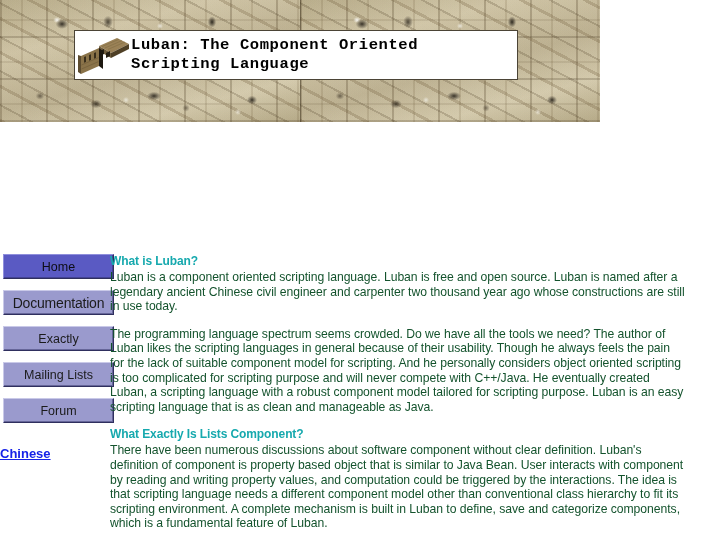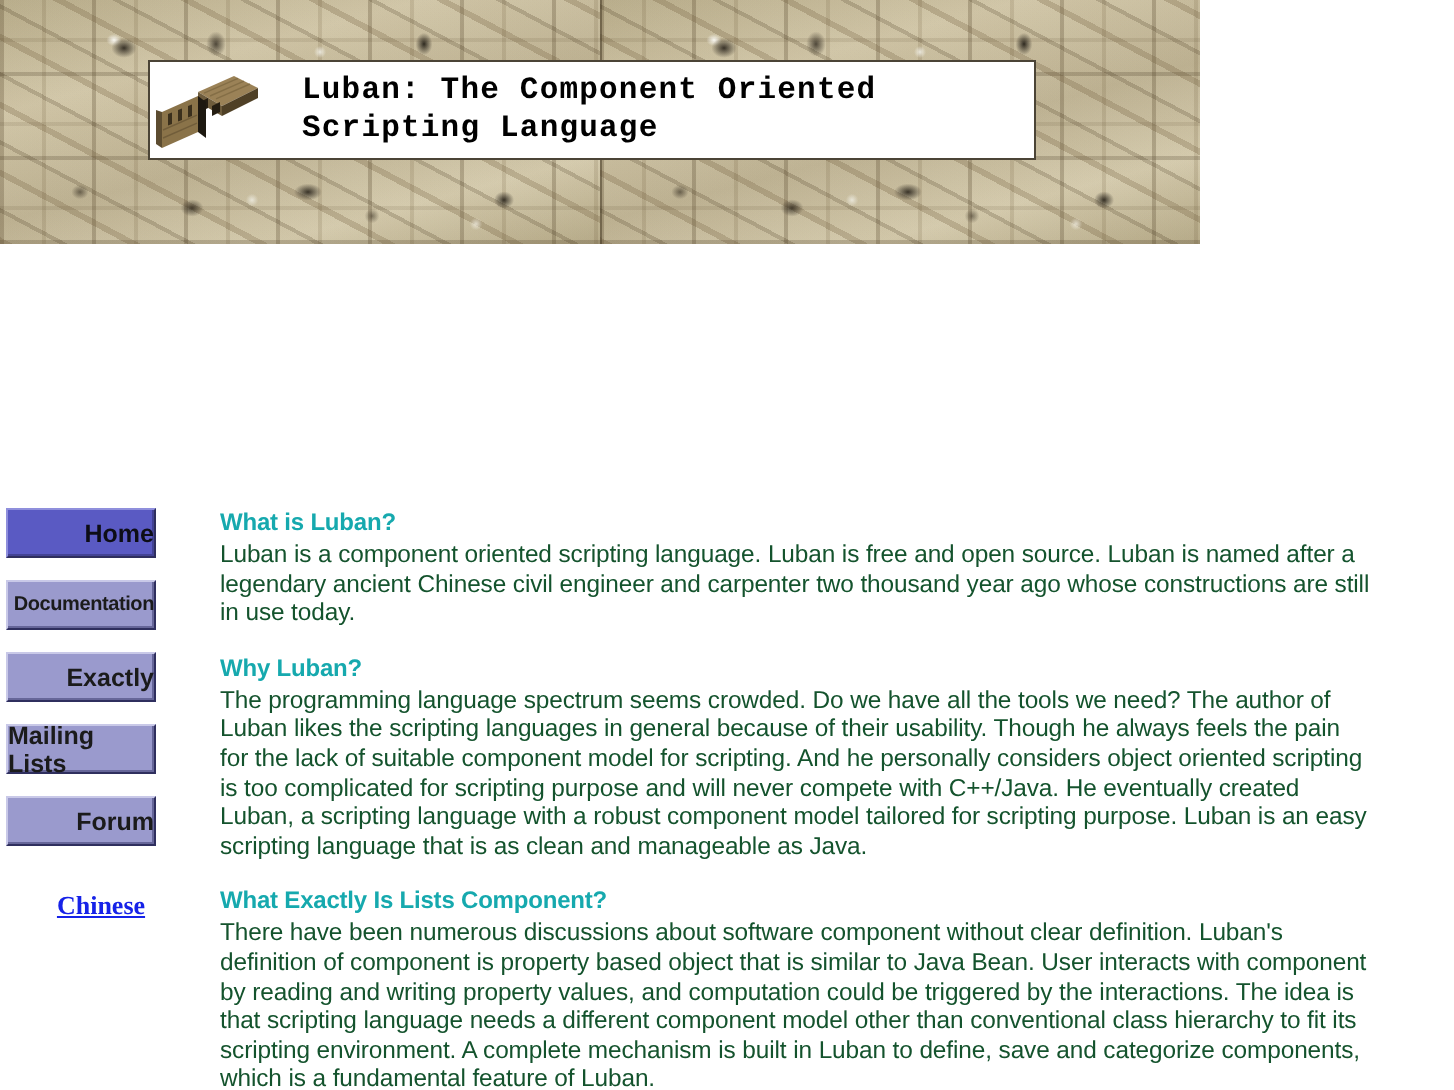--- a/index.html
+++ b/index.html
@@ -94,65 +94,62 @@
     flex: 0 0 auto;
   }
   .title-text {
     font-family: "Liberation Mono", "DejaVu Sans Mono", monospace;
     font-weight: bold;
     font-size: 15.5px;
     line-height: 19px;
     letter-spacing: .6px;
     color: #000;
     white-space: pre;
-    margin-left: 20px;
+    margin-left: 0;
   }
 
   
   .page {
     position: relative;
     width: 727px;
   }
   .sidebar {
     position: absolute;
     left: 0;
     top: 132px;
     width: 104px;
   }
   .nav-btn {
-    width: 75px;
+    width: 111px;
     height: 25px;
     margin: 0 0 11px 3px;
     background: #9a9acd;
     border: 1px solid #2f2f5e;
     border-top-color: #c9c9e8;
     border-left-color: #c9c9e8;
     box-shadow: inset -1px -1px 0 rgba(40,40,90,.45);
     display: flex;
     align-items: center;
-    justify-content: flex-end;
+    justify-content: center;
     font-size: 12.5px;
     color: #1b1b1b;
     box-sizing: border-box;
     cursor: pointer;
     user-select: none;
-    font-weight: bold;
   }
   .nav-btn.active {
     background: #5a5ac3;
     border-top-color: #8f8fdc;
     border-left-color: #8f8fdc;
     color: #0d0d16;
   }
-  .nav-btn.wide { letter-spacing: -.2px; font-size: 10px; }
+  .nav-btn.wide { letter-spacing: -.2px; font-size: 14px; }
   .chinese-link {
     margin-top: 21px;
-    text-align: center;
     width: 101px;
-    font-family: Liberation Serif, serif;
   }
   .chinese-link a {
     color: #1622e8;
     font-weight: bold;
     font-size: 13px;
     text-decoration: underline;
   }
 
   .content {
     position: absolute;
@@ -246,20 +243,19 @@
     <div class="chinese-link">
       <a href="#">Chinese</a>
     </div>
   </div>
 
   <div class="content">
 
     <h2 class="sect">What is Luban?</h2>
     <p class="body">Luban is a component oriented scripting language. Luban is free and open source. Luban is named after a legendary ancient Chinese civil engineer and carpenter two thousand year ago whose constructions are still in use today.</p>
 
-    <h2 class="sect">Why Luban?</h2>
     <p class="body">The programming language spectrum seems crowded. Do we have all the tools we need? The author of Luban likes the scripting languages in general because of their usability. Though he always feels the pain for the lack of suitable component model for scripting. And he personally considers object oriented scripting is too complicated for scripting purpose and will never compete with C++/Java. He eventually created Luban, a scripting language with a robust component model tailored for scripting purpose. Luban is an easy scripting language that is as clean and manageable as Java.</p>
 
     <h2 class="sect">What Exactly Is Lists Component?</h2>
     <p class="body">There have been numerous discussions about software component without clear definition. Luban's definition of component is property based object that is similar to Java Bean. User interacts with component by reading and writing property values, and computation could be triggered by the interactions. The idea is that scripting language needs a different component model other than conventional class hierarchy to fit its scripting environment. A complete mechanism is built in Luban to define, save and categorize components, which is a fundamental feature of Luban.</p>
 
   </div>
 </div>
 
 </body></html>

